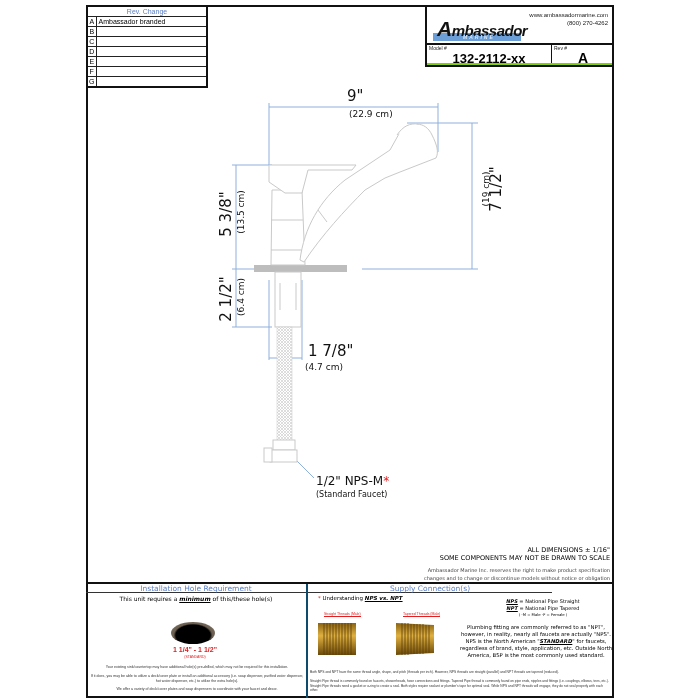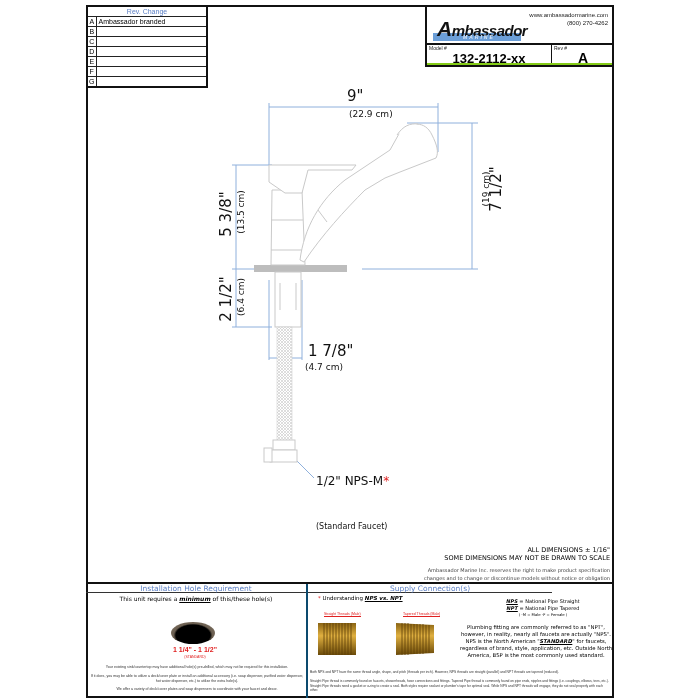--- a/index.html
+++ b/index.html
@@ -196,25 +196,25 @@
 <div class="dim dim-big rot" style="left:196px; top:205px; width:60px;">5 3/8"</div>
 <div class="dim dim-small rot" style="left:211px; top:207px; width:60px;">(13.5 cm)</div>
 
 <div class="dim dim-big rot" style="left:196px; top:290px; width:60px;">2 1/2"</div>
 <div class="dim dim-small rot" style="left:211px; top:292px; width:60px;">(6.4 cm)</div>
 
 <div class="dim dim-big" style="left:308px; top:342px;">1 7/8"</div>
 <div class="dim dim-small" style="left:305px; top:362px;">(4.7 cm)</div>
 
 <div class="dim" style="left:316px; top:474px; font-size:12px;"><span>1/2" NPS-M</span><span style="color:#e02020;">*</span></div>
-<div class="dim" style="left:316px; top:490px; font-size:8px;margin-top:32px;">(Standard Faucet)</div>
+<div class="dim" style="left:316px; top:490px; font-size:8px;">(Standard Faucet)</div>
 
 <div class="notes">
   <div class="n1">ALL DIMENSIONS ± 1/16"</div>
-  <div class="n2">SOME DIMENSIONS MAY NOT BE DRAWN TO SCALE</div>
+  <div class="n2">SOME COMPONENTS MAY NOT BE DRAWN TO SCALE</div>
   <div class="n3">Ambassador Marine Inc. reserves the right to make product specification</div>
   <div class="n3" style="margin-top:0">changes and to change or discontinue models without notice or obligation</div>
 </div>
 
 <div class="bottom">
   <div class="panel panel-left">
     <div class="panel-header">Installation Hole Requirement</div>
     <div class="sub"><span>This unit requires a </span><b>minimum</b><span> of this/these hole(s)</span></div>
     <div class="hole"></div>
     <div class="hole-dim">1 1/4" - 1 1/2"</div>

